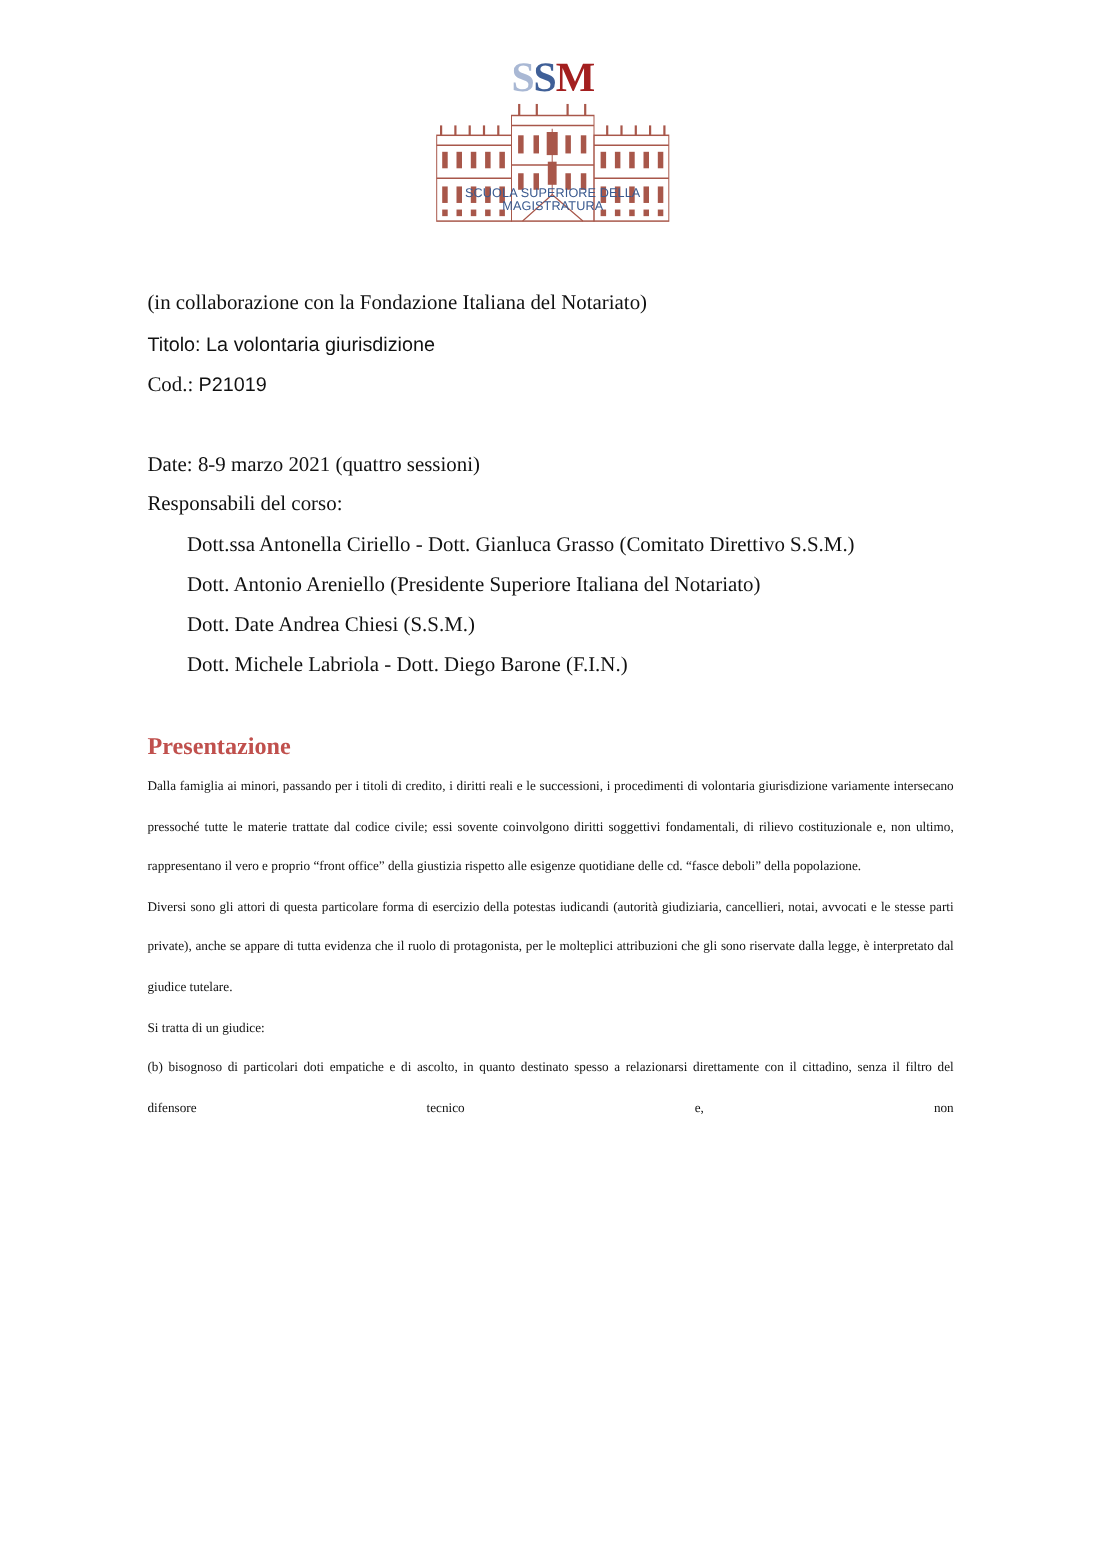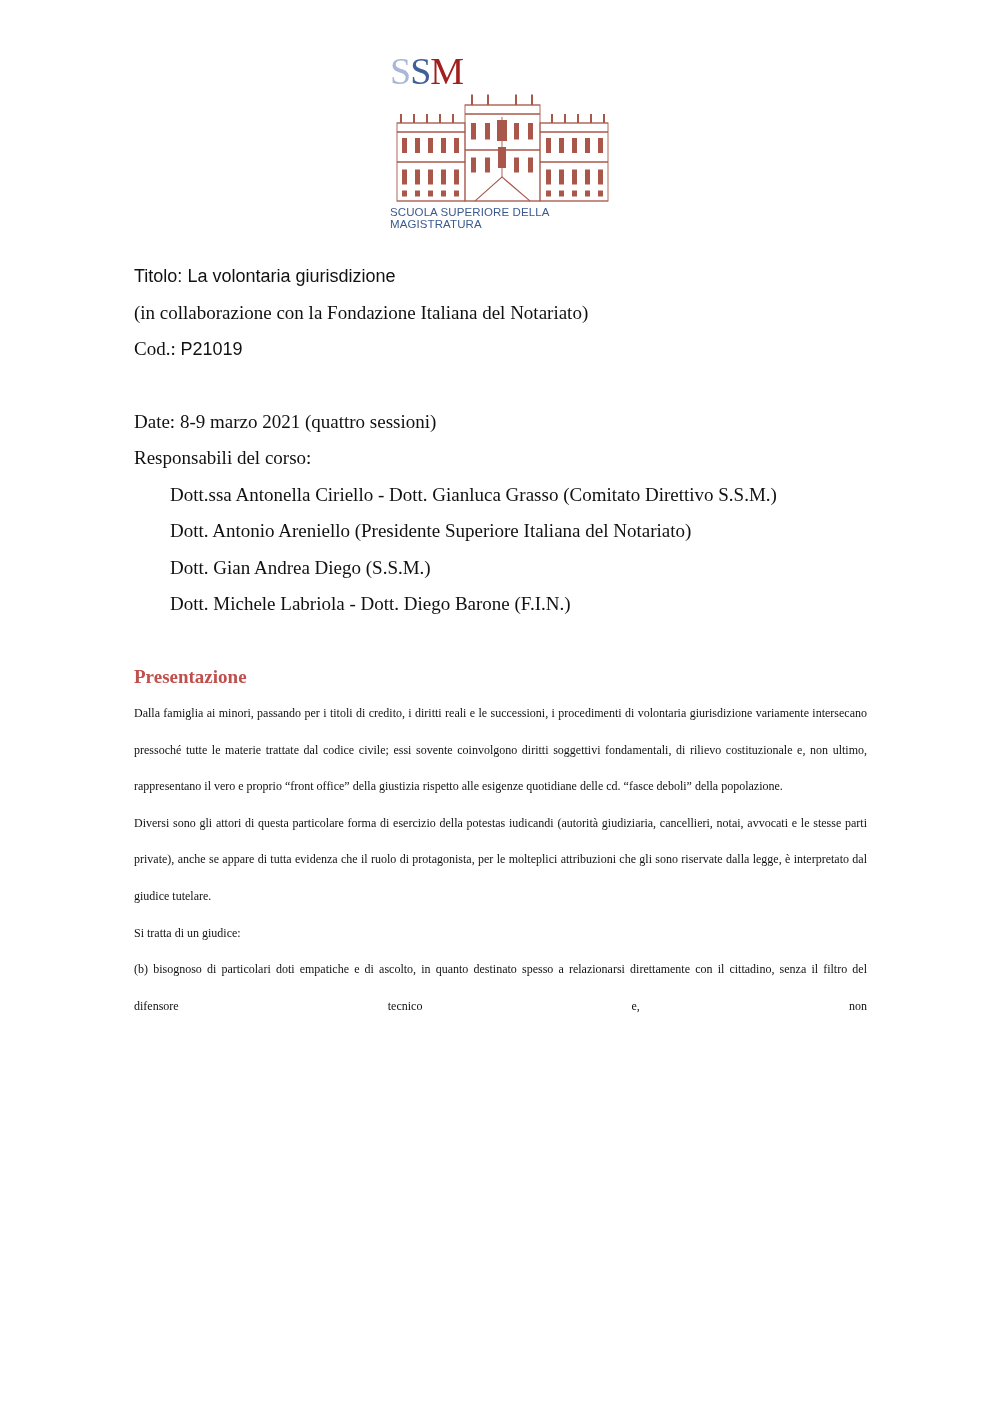--- a/index.html
+++ b/index.html
@@ -1,31 +1,31 @@
 <!DOCTYPE html>
 <html><head>
   <meta charset="utf-8">
   <style>
     html, body { margin: 0; padding: 0; background: #ffffff; }
     body { width: 1000px; height: 1414px; position: relative; overflow: hidden; font-family: "Liberation Serif", "DejaVu Serif", serif; color: #111; }
 
     .logo { position: absolute; left: 390px; top: 50px; width: 225px; height: 140px; }
-    .logo-ssm { position: absolute; left: 0; right: 0; top: 0; text-align: left; font-family: "Liberation Serif", serif; font-size: 38px; letter-spacing: -1px; line-height: 42px; }
+    .logo-ssm { position: absolute; left: 0; right: 0; top: 0; text-align: center; font-family: "Liberation Serif", serif; font-size: 38px; letter-spacing: -1px; line-height: 42px; font-weight: bold; }
     .ssm-s1 { color: #a9b8d4; }
     .ssm-s2 { color: #3f5f97; }
     .ssm-m { color: #a31f1f; }
     .logo-building { position: absolute; left: 5px; top: 40px; width: 215px; height: 120px; }
-    .logo-caption { position: absolute; left: 0; right: 0; top: 120px; font-family: "Liberation Sans", sans-serif; font-size: 11.5px; color: #3a5a8f; letter-spacing: 0.1px; margin-top: 36px; }
+    .logo-caption { position: absolute; left: 0; right: 0; top: 120px; text-align: center; font-family: "Liberation Sans", sans-serif; font-size: 11.5px; color: #3a5a8f; letter-spacing: 0.1px; }
 
     .doc { position: absolute; left: 134px; top: 258px; width: 733px; }
     .line { font-size: 19px; line-height: 36.5px; white-space: nowrap; }
     .sans { font-family: "Liberation Sans", sans-serif; font-size: 18px; }
     .indent { padding-left: 36px; }
     .gap { height: 36px; }
-    .heading { color: #c0504d; font-weight: bold; font-size: 19px; line-height: 36.5px; }
+    .heading { color: #c0504d; font-weight: bold; font-size: 22px; line-height: 36.5px; }
     .para { font-size: 12px; line-height: 36.6px; text-align: justify; text-align-last: left; margin: 0; }
   </style>
 </head>
 <body>
 
 <div class="logo">
   <div class="logo-ssm">
     <span class="ssm-s1">S</span><span class="ssm-s2">S</span><span class="ssm-m">M</span>
   </div>
   <svg class="logo-building" viewBox="0 0 215 80" preserveAspectRatio="none">
@@ -105,35 +105,35 @@
         <rect x="164" y="67" width="5" height="4"></rect>
         <rect x="177" y="67" width="5" height="4"></rect>
         <rect x="190" y="67" width="5" height="4"></rect>
         <rect x="203" y="67" width="5" height="4"></rect>
     </g>
   </svg>
   <div class="logo-caption" style="text-transform: uppercase; font-variant: small-caps;">Scuola Superiore della Magistratura</div>
 </div>
 
 <div class="doc">
+  <div class="line">(in collaborazione con la Fondazione Italiana del Notariato)</div>
   <div class="line sans">
     <span>Titolo:</span>
     <span>La volontaria giurisdizione</span>
   </div>
-  <div class="line">(in collaborazione con la Fondazione Italiana del Notariato)</div>
   <div class="line">
     <span>Cod.:</span>
     <span class="sans">P21019</span>
   </div>
   <div class="gap"></div>
   <div class="line">Date: 8-9 marzo 2021 (quattro sessioni)</div>
   <div class="line">Responsabili del corso:</div>
   <div class="line indent">Dott.ssa Antonella Ciriello - Dott. Gianluca Grasso (Comitato Direttivo S.S.M.)</div>
   <div class="line indent">Dott. Antonio Areniello (Presidente Superiore Italiana del Notariato)</div>
-  <div class="line indent">Dott. Gian Andrea Diego (S.S.M.)</div>
+  <div class="line indent">Dott. Date Andrea Chiesi (S.S.M.)</div>
   <div class="line indent">Dott. Michele Labriola - Dott. Diego Barone (F.I.N.)</div>
   <div class="gap"></div>
   <div class="heading">Presentazione</div>
   <p class="para">Dalla famiglia ai minori, passando per i titoli di credito, i diritti reali e le successioni, i procedimenti di volontaria giurisdizione variamente intersecano pressoché tutte le materie trattate dal codice civile; essi sovente coinvolgono diritti soggettivi fondamentali, di rilievo costituzionale e, non ultimo, rappresentano il vero e proprio “front office” della giustizia rispetto alle esigenze quotidiane delle cd. “fasce deboli” della popolazione.</p>
   <p class="para">Diversi sono gli attori di questa particolare forma di esercizio della potestas iudicandi (autorità giudiziaria, cancellieri, notai, avvocati e le stesse parti private), anche se appare di tutta evidenza che il ruolo di protagonista, per le molteplici attribuzioni che gli sono riservate dalla legge, è interpretato dal giudice tutelare.</p>
   <p class="para">Si tratta di un giudice:</p>
   <p class="para" style="text-align-last: justify;">(b) bisognoso di particolari doti empatiche e di ascolto, in quanto destinato spesso a relazionarsi direttamente con il cittadino, senza il filtro del difensore tecnico e, non</p>
 </div>
 
 </body></html>

